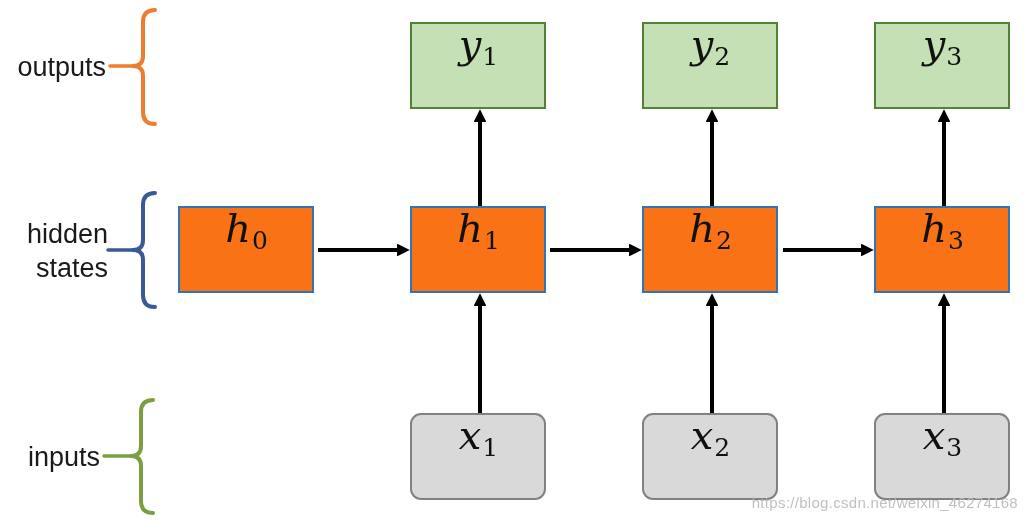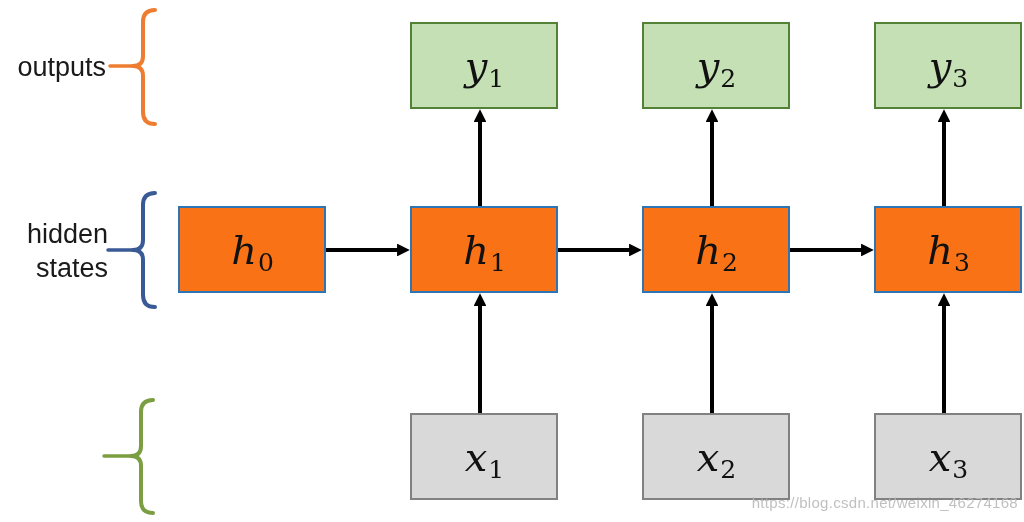--- a/index.html
+++ b/index.html
@@ -26,30 +26,30 @@
     text-align: right;
     line-height: 30px;
     white-space: nowrap;
   }
   #label-outputs { left: 4px;  top: 52px;  width: 102px; }
   #label-hidden  { left: 2px;  top: 217px; width: 106px; line-height: 34px; }
   #label-inputs  { left: 10px; top: 442px; width: 90px; }
 
   .node {
     position: absolute;
-    width: 148px; height: 87px;
+    width: 136px; height: 87px;
     box-sizing: border-box;
     border: 2px solid;
     display: flex;
-    align-items: center;
+    align-items: flex-start;
     justify-content: center;
   }
   .node.output { background: #c5e0b4; border-color: #538135; }
   .node.hidden { background: #f97316; border-color: #2e75b6; }
-  .node.input  { background: #d9d9d9; border-color: #818181; }
+  .node.input  { background: #d9d9d9; border-color: #818181; border-radius: 11px; }
 
   #node-y1 { left: 410px; top: 22px; }
   #node-y2 { left: 642px; top: 22px; }
   #node-y3 { left: 874px; top: 22px; }
   #node-h0 { left: 178px; top: 206px; }
   #node-h1 { left: 410px; top: 206px; }
   #node-h2 { left: 642px; top: 206px; }
   #node-h3 { left: 874px; top: 206px; }
   #node-x1 { left: 410px; top: 413px; }
   #node-x2 { left: 642px; top: 413px; }
@@ -115,20 +115,21 @@
 
     <path d="M 153 400 Q 141 400 141 412 L 141 446 Q 141 456 131 456 Q 141 456 141 466 L 141 501 Q 141 513 153 513" fill="none" stroke="#7a9e41" stroke-width="4" stroke-linecap="round" stroke-linejoin="round"></path>
     <line x1="104" y1="456" x2="131" y2="456" stroke="#7a9e41" stroke-width="3.5" stroke-linecap="round"></line>
   </svg>
 
   <div class="row-label" id="label-outputs">outputs</div>
   <div class="row-label" id="label-hidden">
     <div>hidden</div>
     <div>states</div>
   </div>
+  <div class="row-label" id="label-inputs">inputs</div>
 
   <div class="node output" id="node-y1">
     <span class="math"><span class="base">y</span><sub>1</sub></span>
   </div>
   <div class="node output" id="node-y2">
     <span class="math"><span class="base">y</span><sub>2</sub></span>
   </div>
   <div class="node output" id="node-y3">
     <span class="math"><span class="base">y</span><sub>3</sub></span>
   </div>

